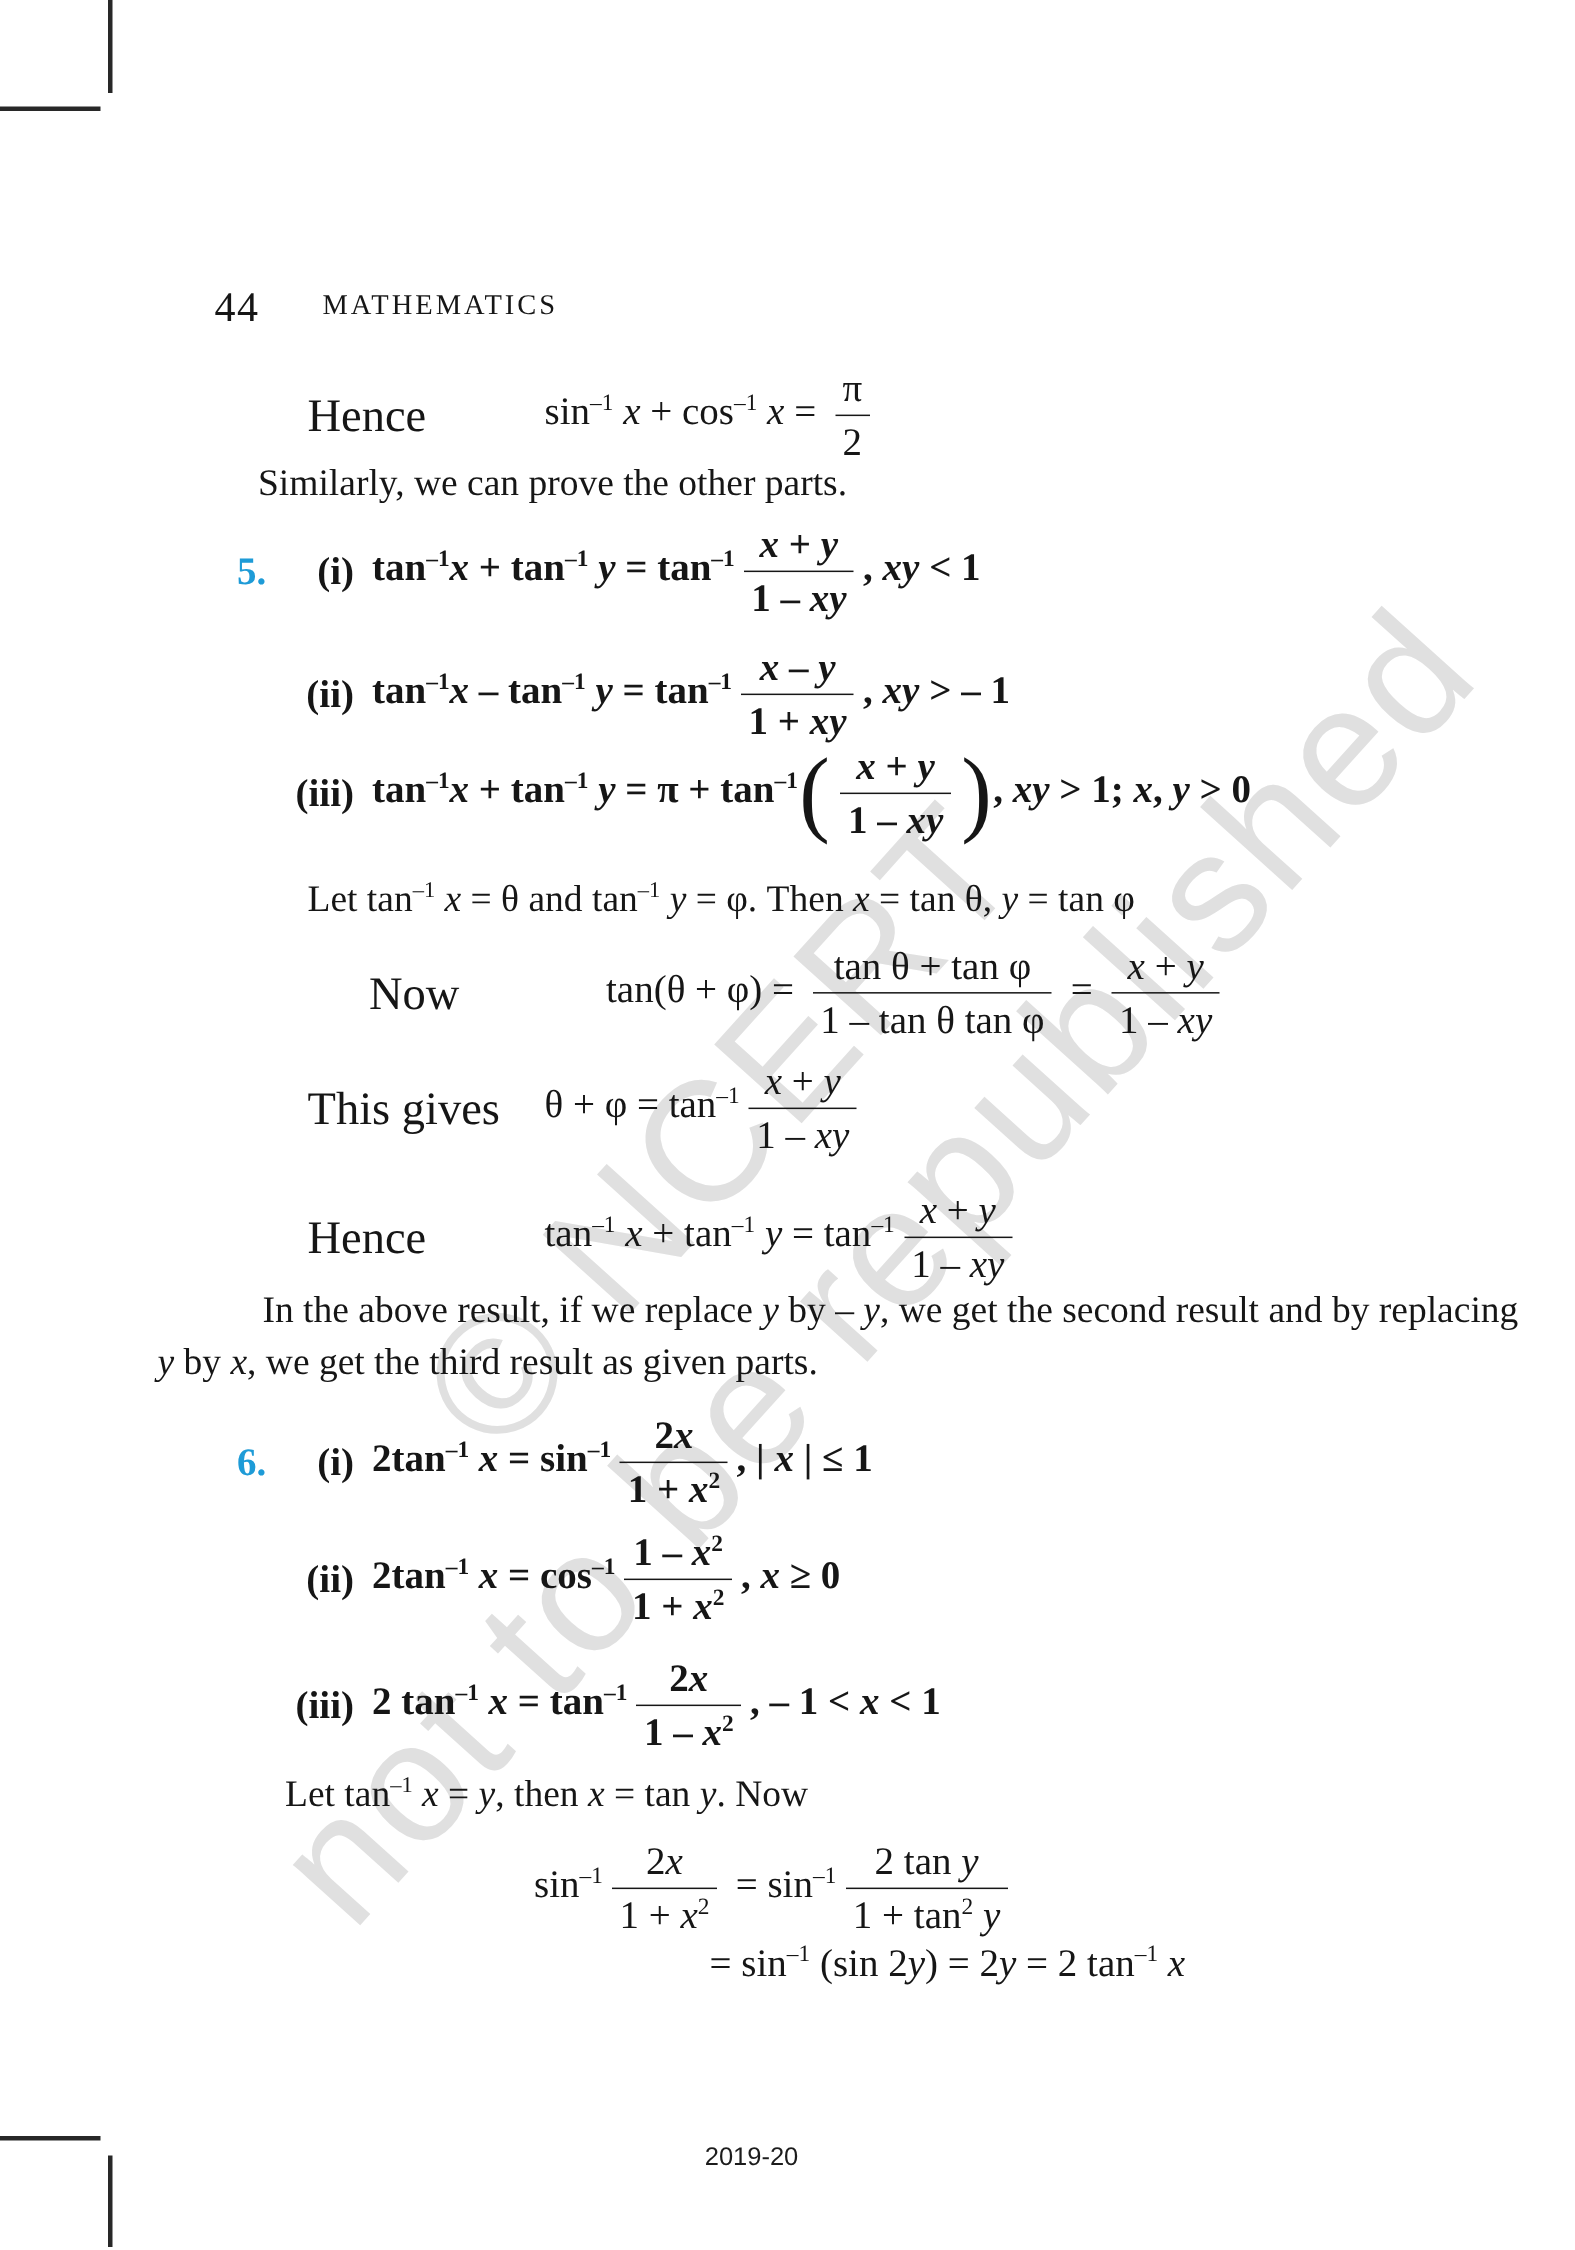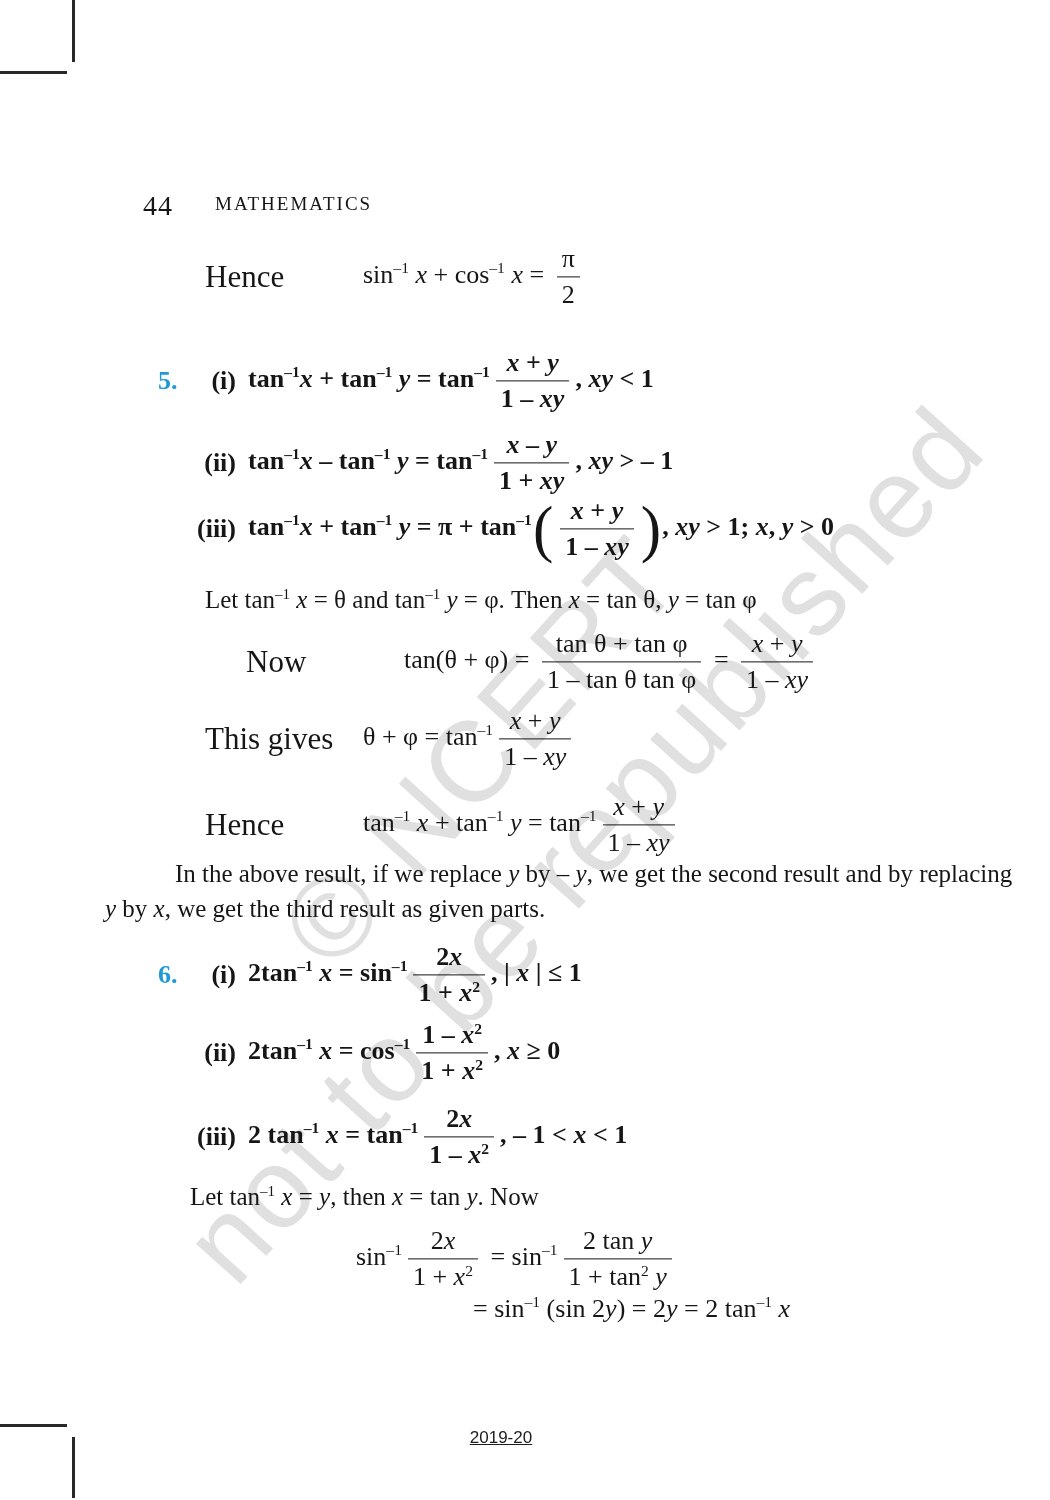--- a/index.html
+++ b/index.html
@@ -58,20 +58,21 @@
     <div class="mark" style="left:72px;top:1437px;width:3px;height:61px;"></div>
 
     <div class="abs hdr-num" style="left:143px;top:190px;">44</div>
     <div class="abs hdr-title" style="left:215px;top:193px;">MATHEMATICS</div>
 
     <div class="abs eqrow vc" style="left:205px;top:277px;">
       <span class="rlabel">Hence</span>
       <span class="eq"><span>sin</span><sup>–1</sup><span class="tk-i"> x</span><span> + cos</span><sup>–1</sup><span class="tk-i"> x</span><span> = </span><span class="frac"><span class="num"><span>π</span></span><span class="den"><span>2</span></span></span></span>
     </div>
 
+    <div class="abs bodytext" style="left:172px;top:309px;">Similarly, we can prove the other parts.</div>
 
     <div class="abs eqrow vc" style="left:158px;top:381px;">
       <span class="inum">5.</span>
       <span class="plabel">(i)</span>
       <span class="eq bold"><span>tan</span><sup>–1</sup><span class="tk-i">x</span><span> + tan</span><sup>–1</sup><span class="tk-i"> y</span><span> = tan</span><sup>–1</sup><span class="frac"><span class="num"><span class="tk-i">x</span><span> + </span><span class="tk-i">y</span></span><span class="den"><span>1 – </span><span class="tk-i">xy</span></span></span><span>, </span><span class="tk-i">xy</span><span> &lt; 1</span></span>
     </div>
     <div class="abs eqrow vc" style="left:158px;top:463px;">
       <span class="inum"></span>
       <span class="plabel">(ii)</span>
       <span class="eq bold"><span>tan</span><sup>–1</sup><span class="tk-i">x</span><span> – tan</span><sup>–1</sup><span class="tk-i"> y</span><span> = tan</span><sup>–1</sup><span class="frac"><span class="num"><span class="tk-i">x</span><span> – </span><span class="tk-i">y</span></span><span class="den"><span>1 + </span><span class="tk-i">xy</span></span></span><span>, </span><span class="tk-i">xy</span><span> &gt; – 1</span></span>
@@ -120,17 +121,17 @@
 
     <div class="abs bodytext" style="left:190px;top:1145px;margin-top:38px;"><span>Let tan</span><sup>–1</sup><span class="tk-i"> x</span><span> = </span><span class="tk-i">y</span><span>, then </span><span class="tk-i">x</span><span> = tan </span><span class="tk-i">y</span><span>. Now</span></div>
 
     <div class="abs eqrow vc" style="left:356px;top:1259px;">
       <span class="eq"><span>sin</span><sup>–1</sup><span class="frac"><span class="num"><span>2</span><span class="tk-i">x</span></span><span class="den"><span>1 + </span><span class="tk-i">x</span><sup>2</sup></span></span><span> = sin</span><sup>–1</sup><span class="frac"><span class="num"><span>2 tan </span><span class="tk-i">y</span></span><span class="den"><span>1 + tan</span><sup>2</sup><span class="tk-i"> y</span></span></span></span>
     </div>
     <div class="abs eqrow" style="left:473px;top:1294px;">
       <span class="eq"><span>= sin</span><sup>–1</sup><span> (sin 2</span><span class="tk-i">y</span><span>) = 2</span><span class="tk-i">y</span><span> = 2 tan</span><sup>–1</sup><span class="tk-i"> x</span></span>
     </div>
 
-    <div class="abs footer" style="left:0;top:1428px;width:1002px;text-align:center;text-decoration:underline;">
+    <div class="abs footer" style="left:0;top:1428px;width:1002px;text-align:center;">
       <span>2019-20</span>
     </div>
   </div>
 </div>
 
 </body></html>

